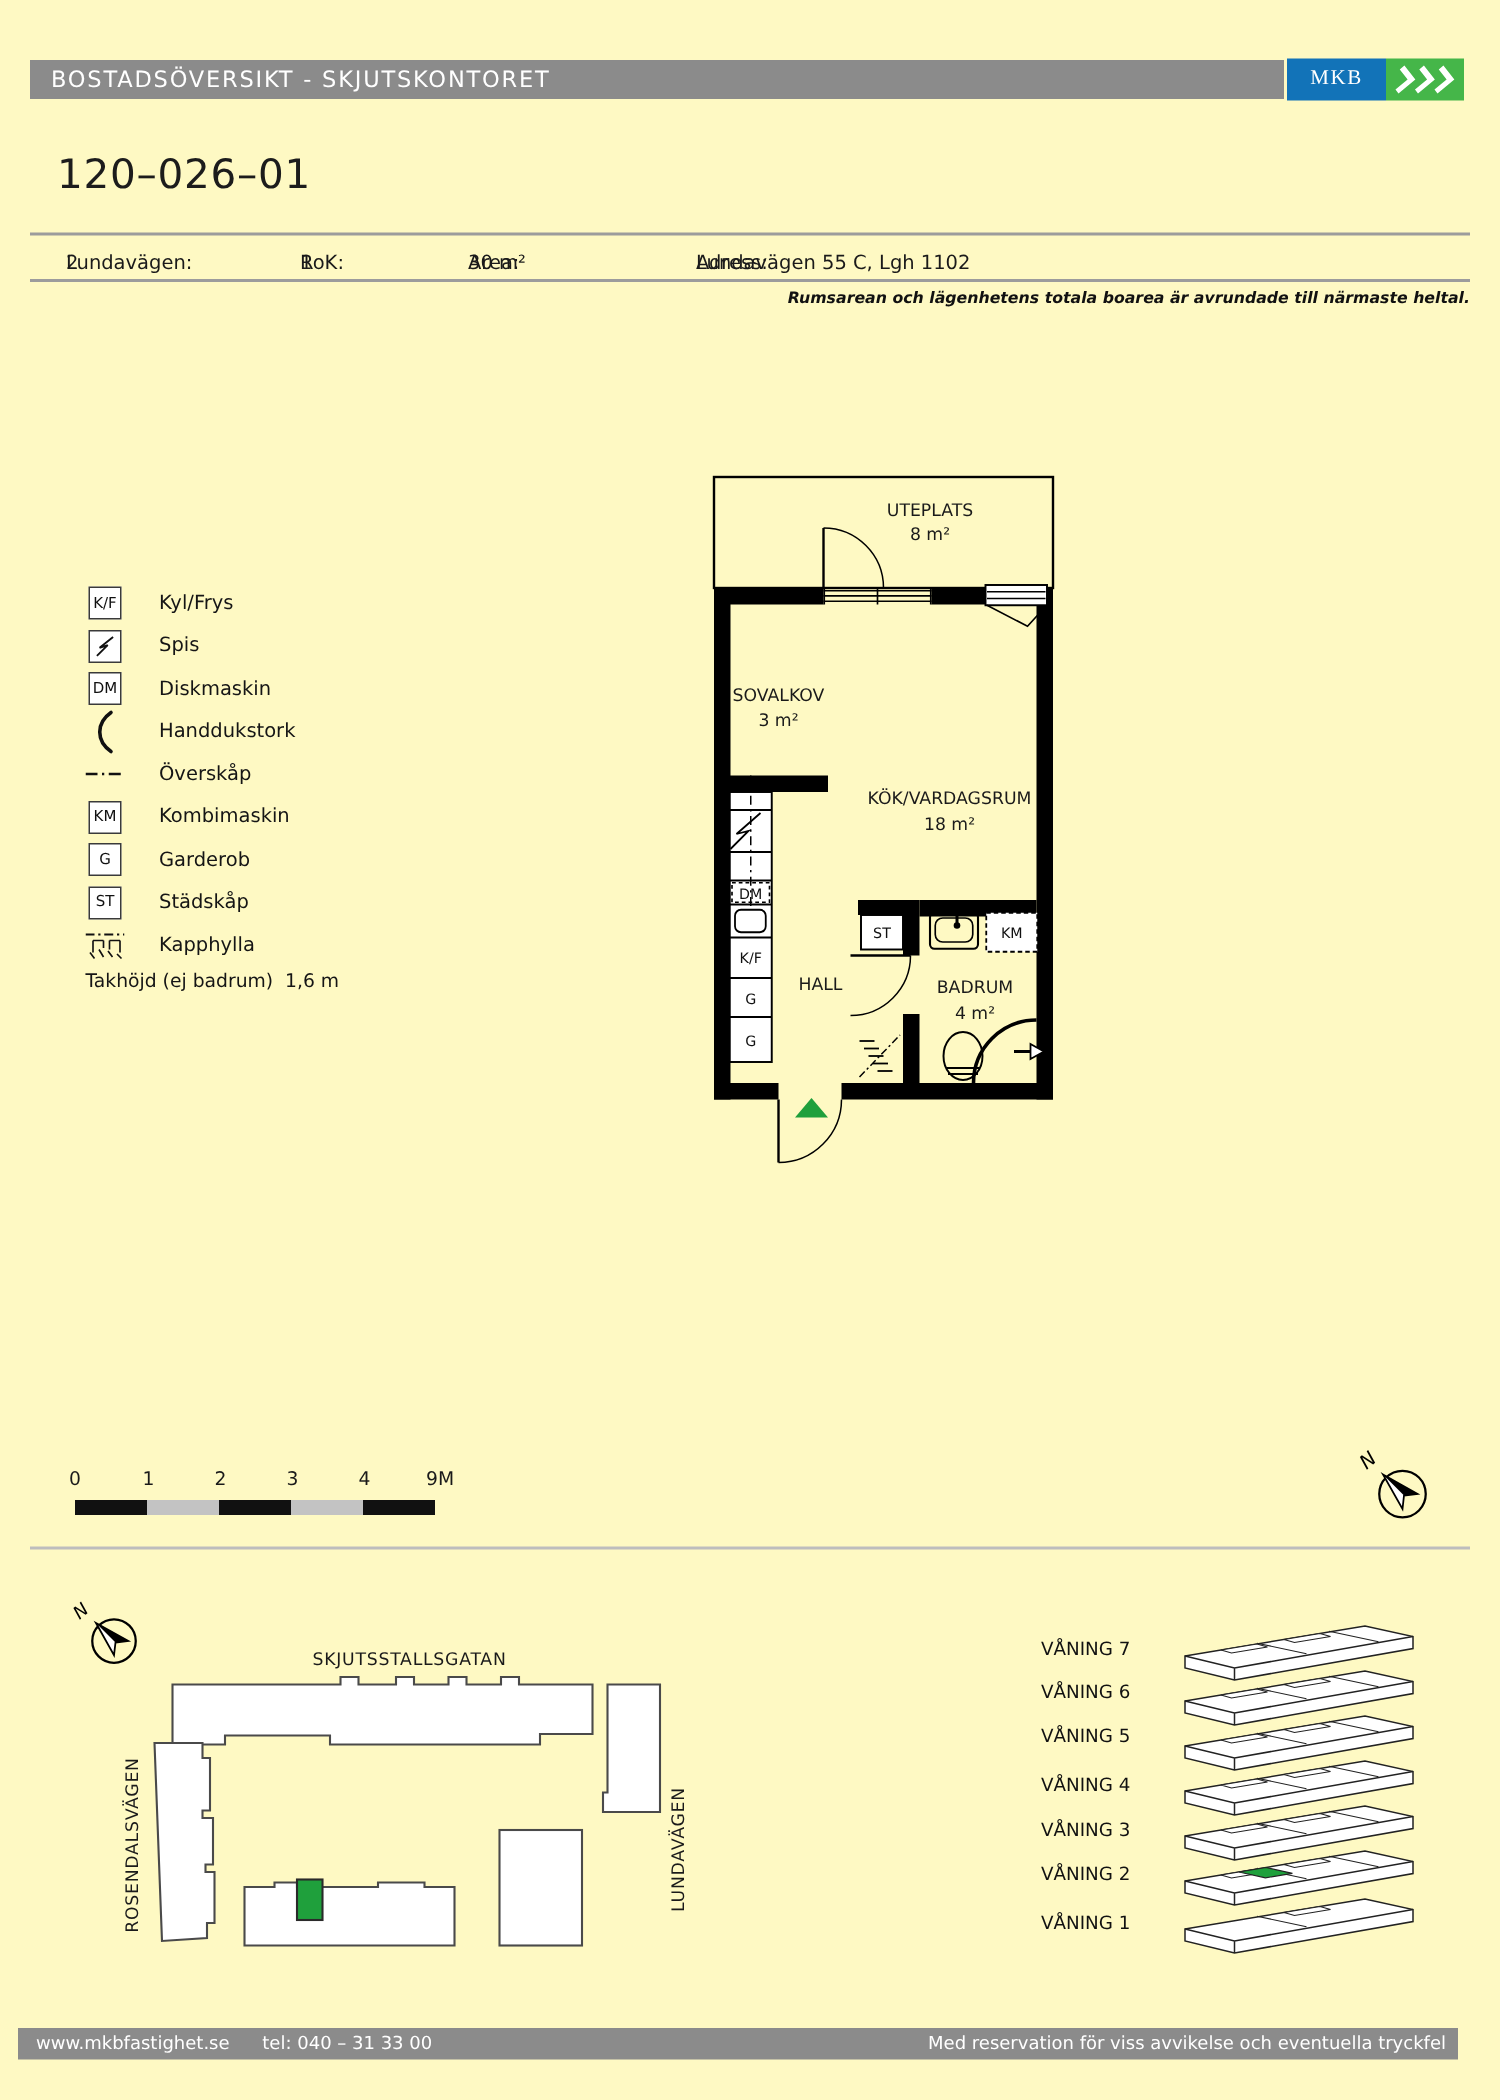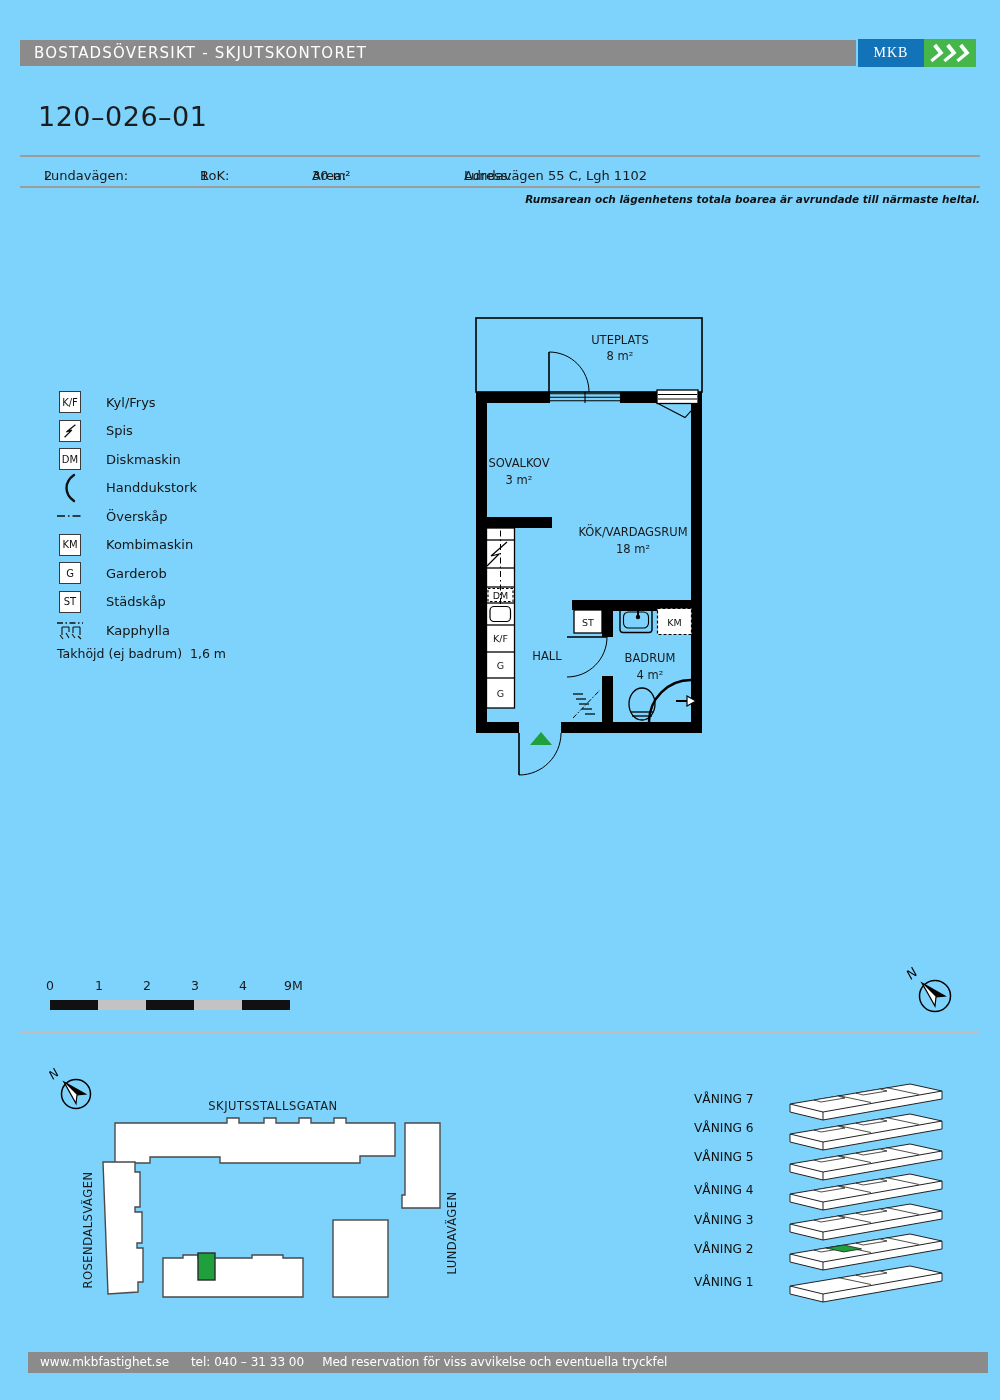--- a/index.html
+++ b/index.html
@@ -1,16 +1,16 @@
 <!DOCTYPE html>
 <html><head>
 <meta charset="utf-8">
 <style>
   html,body{margin:0;padding:0;background:#fff;}
-  .page{position:relative;width:1000px;height:1400px;background:#7dd3fc;overflow:hidden;
+  .page{position:relative;width:1000px;height:1400px;background:#fef9c3;overflow:hidden;
         font-family:"DejaVu Sans","Liberation Sans",sans-serif;color:#1a1a1a;}
   .abs{position:absolute;}
 
   
   .headerbar{left:20px;top:40px;width:836px;height:26px;background:#8b8b8b;
              color:#fff;font-size:15px;letter-spacing:1.2px;line-height:26px;padding-left:14px;box-sizing:border-box;}
   .logo{left:858px;top:39px;height:28px;display:flex;}
   .logo-blue{width:66px;height:28px;background:#1273b8;color:#fff;display:flex;align-items:center;justify-content:center;
              font-family:"Liberation Serif","DejaVu Serif",serif;font-size:14px;letter-spacing:1px;}
   .logo-green{width:52px;height:28px;background:#45b649;}
@@ -39,22 +39,22 @@
 
   
   .scalenums{left:44px;top:978px;width:270px;height:14px;font-size:12.5px;}
   .scalenums span{position:absolute;top:0;}
   .sn0{left:2px;} .sn1{left:51px;} .sn2{left:99px;} .sn3{left:147px;} .sn4{left:195px;} .sn5{left:240px;}
   .scalebar{left:50px;top:1000px;width:240px;height:10px;display:flex;}
   .scalebar div{width:48px;height:10px;}
   .segb{background:#111;} .segg{background:#c3c3c3;}
 
   
-  .footerbar{left:28px;top:1352px;width:960px;height:21px;background:#8b8b8b;color:#fff;
-             font-size:12px;line-height:21px;display:flex;justify-content:flex-start;box-sizing:border-box;
+  .footerbar{left:12px;top:1352px;width:960px;height:21px;background:#8b8b8b;color:#fff;
+             font-size:12px;line-height:21px;display:flex;justify-content:space-between;box-sizing:border-box;
              padding:0 8px 0 12px;}
   .fleft span{margin-right:18px;}
 
   svg text{font-family:"DejaVu Sans","Liberation Sans",sans-serif;}
 </style>
 </head>
 <body>
 
 <div class="page">
 

